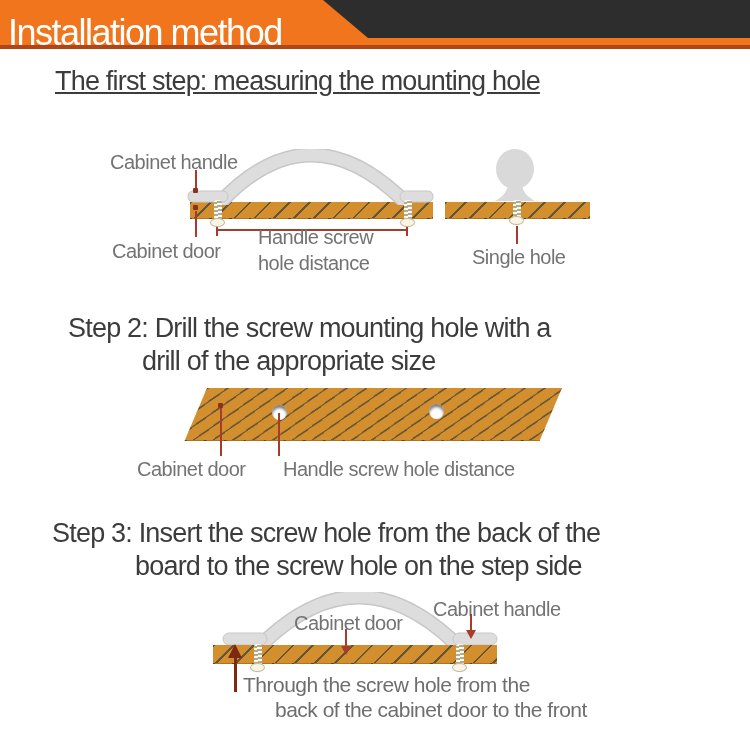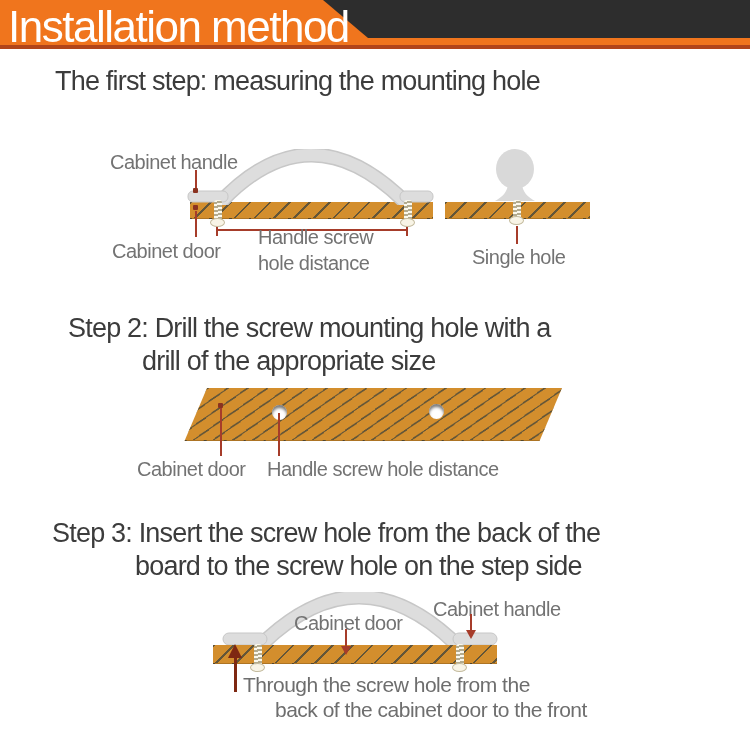--- a/index.html
+++ b/index.html
@@ -4,21 +4,21 @@
 <style>
   html,body{margin:0;padding:0;background:#fff;}
   .page{position:relative;width:750px;height:750px;background:#ffffff;overflow:hidden;
         font-family:"Liberation Sans","DejaVu Sans",sans-serif;}
 
   
   .header{position:absolute;left:0;top:0;width:750px;height:49px;background:#f0751d;}
   .header-dark{position:absolute;left:0;top:0;width:750px;height:38px;background:#2d2d2d;
                clip-path:polygon(323px 0,750px 0,750px 38px,368px 38px);}
   .header-accent{position:absolute;left:0;top:45px;width:750px;height:4px;background:#b1451a;}
-  .header-title{position:absolute;left:8px;top:2px;color:#ffffff;font-size:44px;
+  .header-title{position:absolute;left:8px;top:12px;color:#ffffff;font-size:36px;
                 letter-spacing:-1.5px;white-space:nowrap;}
 
   
   .heading{position:absolute;color:#3c3c3c;font-size:27px;letter-spacing:-0.8px;white-space:nowrap;}
   .label{position:absolute;color:#737373;font-size:20px;letter-spacing:-0.5px;white-space:nowrap;line-height:26px;}
   .note{position:absolute;color:#6e6e6e;font-size:21px;letter-spacing:-0.5px;white-space:nowrap;}
 
   
   .board{position:absolute;background-color:#d38e2d;
          background-image:repeating-linear-gradient(135deg,rgba(80,76,58,0.85) 0 1.8px,transparent 1.8px 14px);
@@ -45,21 +45,21 @@
 <body>
 
 <div class="page">
 
   <div class="header">
     <div class="header-dark"></div>
     <div class="header-accent"></div>
     <div class="header-title">Installation method</div>
   </div>
 
-  <div class="heading" style="left:55px;top:66px;">The first step: measuring the mounting hole</div>
+  <div class="heading" style="left:55px;top:66px;text-decoration:underline;">The first step: measuring the mounting hole</div>
 
   <div class="board" style="left:190px;top:202px;width:243px;height:16px;"></div>
   <svg class="svgwrap" style="left:185px;top:149px;" width="250" height="56" viewBox="0 0 250 56">
     <path d="M 33 56 Q 125 -44 223 56" fill="none" stroke="#c7c7c7" stroke-width="15"></path>
     <path d="M 33 56 Q 125 -44 223 56" fill="none" stroke="#dddddd" stroke-width="12"></path>
     <rect x="3" y="42" width="40" height="11" rx="5" fill="#dddddd" stroke="#c7c7c7" stroke-width="1"></rect>
     <rect x="215" y="42" width="33" height="11" rx="5" fill="#dddddd" stroke="#c7c7c7" stroke-width="1"></rect>
   </svg>
   <div class="screw" style="left:214px;top:200px;height:21px;"></div>
   <div class="screw-cap" style="left:210px;top:218px;"></div>
@@ -97,21 +97,21 @@
 
   <div class="board skew" style="left:207px;top:388px;width:355px;height:52px;"></div>
   <div class="hole" style="left:272px;top:405px;"></div>
   <div class="hole" style="left:429px;top:404px;"></div>
 
   <div class="pdot" style="left:218px;top:403px;"></div>
   <div class="pline" style="left:220px;top:408px;height:48px;"></div>
   <div class="pline" style="left:278px;top:413px;height:43px;"></div>
 
   <div class="label" style="left:137px;top:456px;">Cabinet door</div>
-  <div class="label" style="left:267px;top:456px;">Handle screw hole distance</div>
+  <div class="label" style="left:283px;top:456px;">Handle screw hole distance</div>
 
   <div class="heading" style="left:52px;top:518px;">Step 3: Insert the screw hole from the back of the</div>
   <div class="heading" style="left:135px;top:551px;">board to the screw hole on the step side</div>
 
   <svg class="svgwrap" style="left:222px;top:592px;" width="276" height="56" viewBox="0 0 276 56">
     <path d="M 36 56 Q 137 -46 238 56" fill="none" stroke="#c7c7c7" stroke-width="15"></path>
     <path d="M 36 56 Q 137 -46 238 56" fill="none" stroke="#dddddd" stroke-width="12"></path>
     <rect x="1" y="41" width="44" height="12" rx="6" fill="#dddddd" stroke="#c7c7c7" stroke-width="1"></rect>
     <rect x="231" y="41" width="44" height="12" rx="6" fill="#dddddd" stroke="#c7c7c7" stroke-width="1"></rect>
   </svg>

